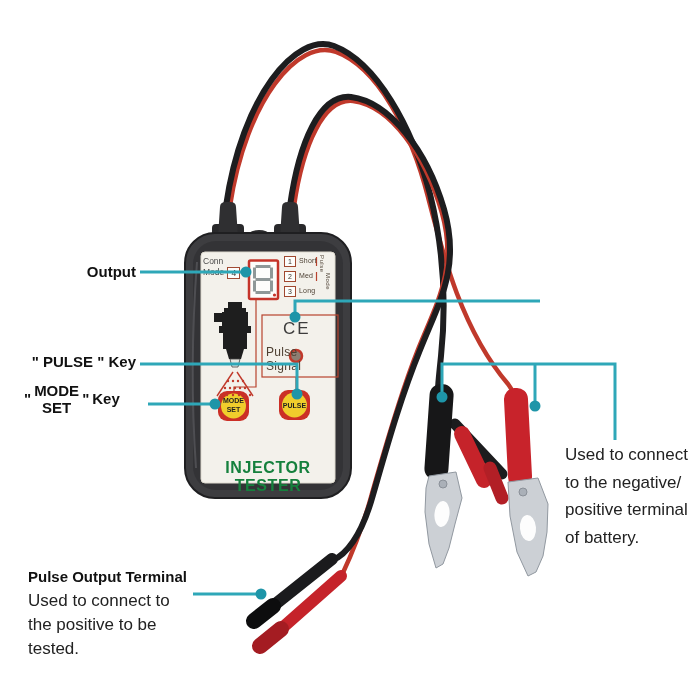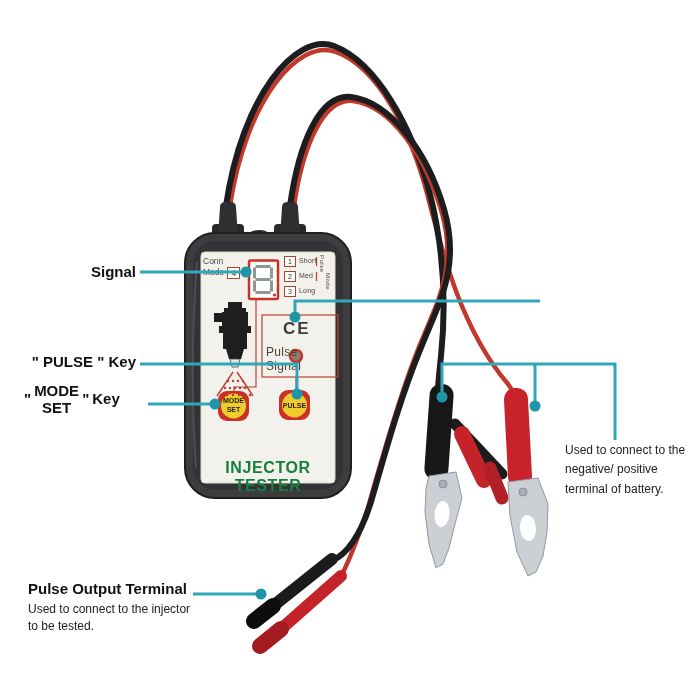--- a/index.html
+++ b/index.html
@@ -13,35 +13,35 @@
   .abs { position:absolute; }
 
   
   .lbl { color:#111; font-weight:bold; font-size:15px; line-height:1.25; }
   .display-lbl { left:28px; top:263px; width:108px; text-align:right; }
   .pulsekey-lbl { left:24px; top:353px; width:112px; text-align:right; }
   .modekey-lbl { left:24px; top:383px; display:flex; align-items:center; gap:3px; }
   .modekey-lbl .stack { display:flex; flex-direction:column; text-align:center; line-height:1.1; }
   .pulsesig-lbl { left:545px; top:284px; width:110px; text-align:left; }
   .block-title { font-weight:bold; font-size:15px; color:#111; margin-bottom:4px; }
-  .block-desc { font-weight:normal; font-size:12px; color:#222; }
+  .block-desc { font-weight:normal; font-size:17px; color:#222; }
   .clip-block { left:565px; top:441px; width:134px; }
   .clip-block .block-desc { line-height:1.62; }
-  .output-block { left:28px; top:568px; width:168px;margin-top:12px; }
+  .output-block { left:28px; top:568px; width:168px; }
   .output-block .block-desc { line-height:1.42; }
 
   
   .tiny { color:#4a4a4a; font-size:8.5px; }
   .conn-top { left:203px; top:256px; }
   .mode-row { left:203px; top:267px; display:flex; gap:3px; align-items:flex-start; color:#3f3f3f; font-size:8.5px; }
   .mode-box { width:13px; height:12px; border:1px solid #a14a33; font-size:8.5px; display:flex; align-items:center; justify-content:center; color:#333; background:#fdfdfb; }
   .pm-box { left:284px; width:12px; height:11px; border:1px solid #a0482f; background:#fdfdfb; font-size:7px; display:flex; align-items:center; justify-content:center; color:#3a342c; }
   .pm-lbl { left:299px; font-size:7px; color:#4a3e31; letter-spacing:.2px; }
   .vtext { writing-mode:vertical-rl; font-size:6px; color:#4a3e31; letter-spacing:.5px; }
-  .ce-mark { left:283px; top:319px; font-size:17px; font-weight:700; letter-spacing:2px; color:#3c3c3c; }
+  .ce-mark { left:283px; top:319px; font-size:17px; font-weight:400; letter-spacing:2px; color:#3c3c3c; }
   .ps-text { left:266px; top:345px; width:66px; text-align:left; font-size:12px; color:#4e4033; letter-spacing:.3px; }
   .btn-txt { width:31px; text-align:center; font-size:7px; font-weight:bold; color:#1f1f1f; line-height:1.25; }
   .btn-mode { left:218px; top:397px; }
   .btn-pulse { left:279px; top:402px; }
   .em-model { left:198px; top:441px; width:140px; text-align:center; font-weight:bold; font-size:15px; letter-spacing:.5px; color:#161616; }
   .em-title { left:196px; top:459px; width:144px; text-align:center; font-weight:bold; font-size:16px; letter-spacing:.6px; color:#15803d; }
 </style>
 </head>
 <body>
 
@@ -203,36 +203,36 @@
     <circle cx="297" cy="394" r="5.5"></circle>
     <circle cx="215" cy="404" r="5.5"></circle>
     <circle cx="295" cy="317" r="5.5"></circle>
     <circle cx="442" cy="397" r="5.5"></circle>
     <circle cx="535" cy="406" r="5.5"></circle>
     <circle cx="261" cy="594" r="5.5"></circle>
   </g>
 </svg>
 
 <div class="layer labels">
-  <div class="abs lbl display-lbl">Signal</div>
+  <div class="abs lbl display-lbl">Output</div>
 
   <div class="abs lbl pulsekey-lbl">" PULSE " Key</div>
 
   <div class="abs lbl modekey-lbl">
     <span>"</span>
     <span class="stack">
       <span>MODE</span>
       <span>SET</span>
     </span>
     <span>"</span>
     <span>Key</span>
   </div>
 
 
   <div class="abs clip-block">
     <div class="block-desc">Used to connect to the negative/ positive terminal of battery.</div>
   </div>
 
   <div class="abs output-block">
     <div class="block-title">Pulse Output Terminal</div>
-    <div class="block-desc">Used to connect to the injector to be tested.</div>
+    <div class="block-desc">Used to connect to the positive to be tested.</div>
   </div>
 </div>
 
 </body></html>

